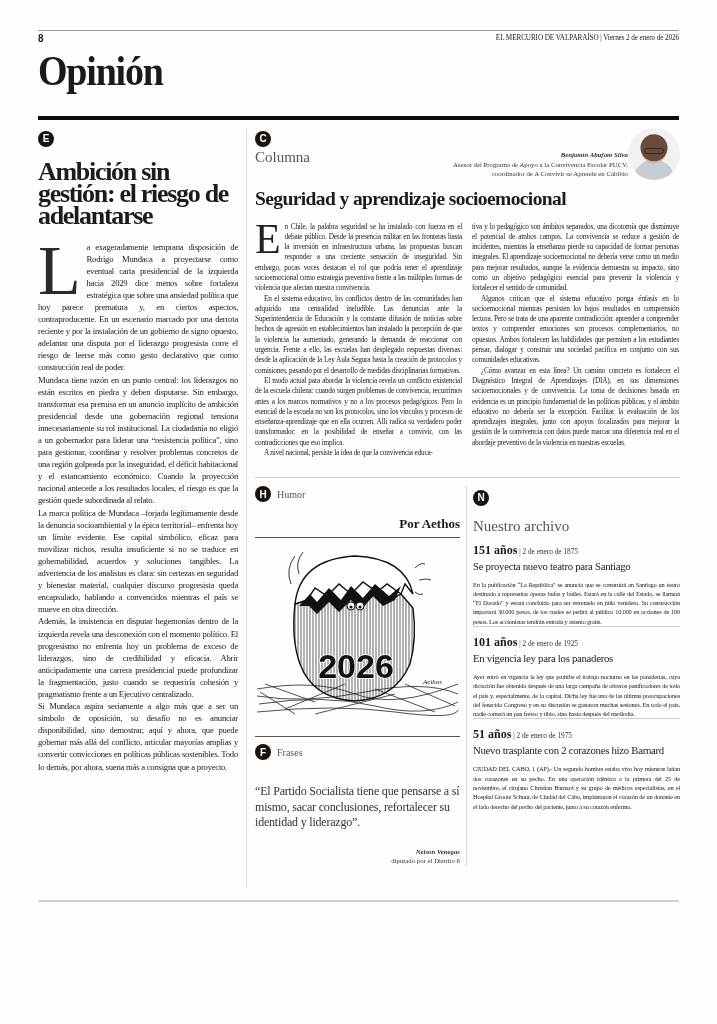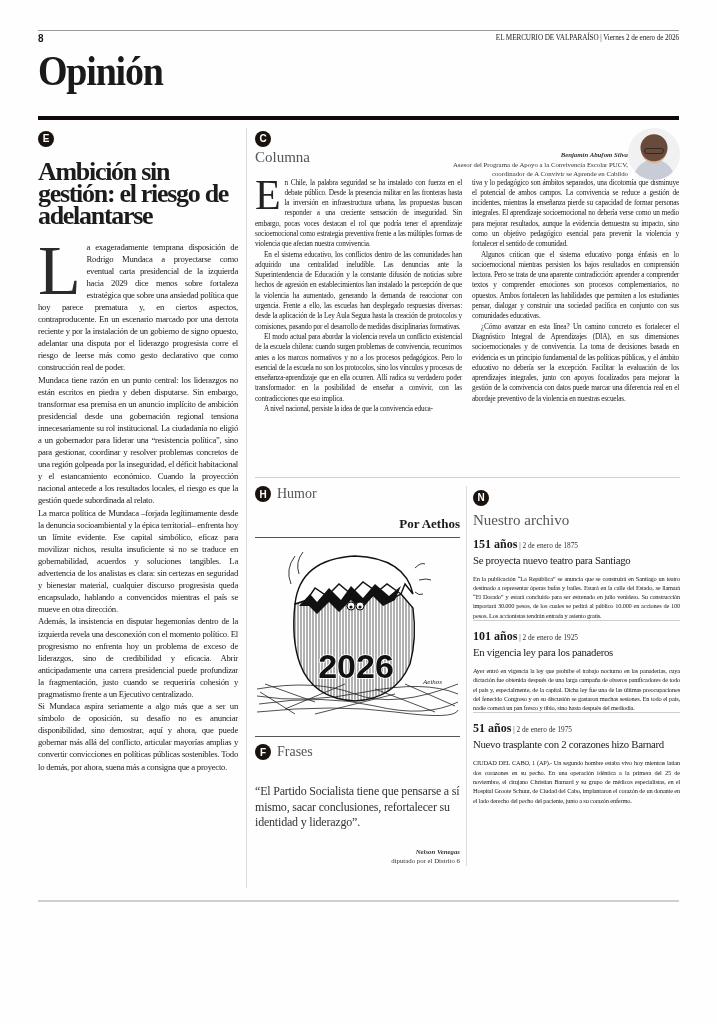--- a/index.html
+++ b/index.html
@@ -39,34 +39,34 @@
   .col-body .c { width: 207px; font-size: 7.3px; line-height: 10.3px; text-align: justify; letter-spacing: -0.2px; color: #222; }
   .col-body p { text-indent: 9px; }
   .col-body p.first { text-indent: 0; }
   .col-body p.cont { text-indent: 0; }
   .dropcap2 { float: left; font-size: 42px; line-height: 32px; margin: 1px 4px 0 0; }
   .col-rule { position: absolute; left: 255px; top: 477px; width: 425px; height: 1px; background: #cfcfcf; }
 
   
   .humor { position: absolute; left: 255px; top: 486px; width: 205px; }
   .humor .head { display: flex; align-items: center; gap: 6px; }
-  .humor .kicker, .frases .kicker { font-size: 14px; }
+  .humor .kicker, .frases .kicker { font-size: 10px; }
   .byline-r { text-align: right; font-size: 13px; font-weight: bold; margin-top: 14px; }
   .humor-rule { height: 1px; background: #555; margin-top: 5px; }
   .cartoon { margin-top: 6px; width: 205px; height: 172px; }
   .frases-rule { position: absolute; left: 255px; top: 736px; width: 205px; height: 1px; background: #555; }
   .frases { position: absolute; left: 255px; top: 744px; width: 205px; }
   .frases .head { display: flex; align-items: center; gap: 6px; }
   .quote { font-size: 12px; line-height: 15.5px; margin-top: 24px; color: #333; letter-spacing: -0.2px; }
   .quote-author { text-align: right; font-size: 6.8px; line-height: 9.5px; margin-top: 16px; color: #333; }
   .quote-author .n { font-style: italic; font-weight: bold; }
 
   
   .archive { position: absolute; left: 473px; top: 487px; width: 207px; }
-  .archive .kicker { display: block; font-size: 15px; margin-top: 6px; }
+  .archive .kicker { display: block; font-size: 15px; margin-top: 12px; }
   .arch-item { margin-top: 8px; }
   .arch-item + .arch-item { border-top: 1px solid #cfcfcf; padding-top: 8px; margin-top: 0; }
   .arch-meta { font-size: 7.3px; color: #333; }
   .arch-meta .years { font-weight: bold; font-size: 12px; color: #1a1a1a; }
   .arch-title { font-size: 10.8px; letter-spacing: -0.3px; margin-top: 2px; color: #1c1c1c; }
   .arch-body { font-size: 6.4px; line-height: 9.3px; margin-top: 8px; text-align: justify; letter-spacing: -0.2px; color: #222; }
 </style>
 </head>
 <body>
 
@@ -98,20 +98,21 @@
   <span class="badge">C</span>
   <span class="kicker">Columna</span>
   <div class="author-block">
     <div class="author-name">Benjamín Abufom Silva</div>
     <div>Asesor del Programa de Apoyo a la Convivencia Escolar PUCV,</div>
     <div>coordinador de A Convivir se Aprende en Cabildo</div>
   </div>
   <div class="avatar">
       <div class="glasses"></div>
     </div>
+  <h2 class="col-head">Seguridad y aprendizaje socioemocional</h2>
   <div class="col-body">
     <div class="c">
       <span class="dropcap2">E</span>
       <p class="first">n Chile, la palabra seguridad se ha instalado con fuerza en el debate público. Desde la presencia militar en las fronteras hasta la inversión en infraestructura urbana, las propuestas buscan responder a una creciente sensación de inseguridad. Sin embargo, pocas voces destacan el rol que podría tener el aprendizaje socioemocional como estrategia preventiva frente a las múltiples formas de violencia que afectan nuestra convivencia.</p>
       <p>En el sistema educativo, los conflictos dentro de las comunidades han adquirido una centralidad ineludible. Las denuncias ante la Superintendencia de Educación y la constante difusión de noticias sobre hechos de agresión en establecimientos han instalado la percepción de que la violencia ha aumentado, generando la demanda de reaccionar con urgencia. Frente a ello, las escuelas han desplegado respuestas diversas: desde la aplicación de la Ley Aula Segura hasta la creación de protocolos y comisiones, pasando por el desarrollo de medidas disciplinarias formativas.</p>
       <p>El modo actual para abordar la violencia revela un conflicto existencial de la escuela chilena: cuando surgen problemas de convivencia, recurrimos antes a los marcos normativos y no a los procesos pedagógicos. Pero lo esencial de la escuela no son los protocolos, sino los vínculos y procesos de enseñanza-aprendizaje que en ella ocurren. Allí radica su verdadero poder transformador: en la posibilidad de enseñar a convivir, con las contradicciones que eso implica.</p>
       <p>A nivel nacional, persiste la idea de que la convivencia educa-</p>
     </div>
     <div class="c">
       <p class="cont">tiva y lo pedagógico son ámbitos separados, una dicotomía que disminuye el potencial de ambos campos. La convivencia se reduce a gestión de incidentes, mientras la enseñanza pierde su capacidad de formar personas integrales. El aprendizaje socioemocional no debería verse como un medio para mejorar resultados, aunque la evidencia demuestra su impacto, sino como un objetivo pedagógico esencial para prevenir la violencia y fortalecer el sentido de comunidad.</p>

